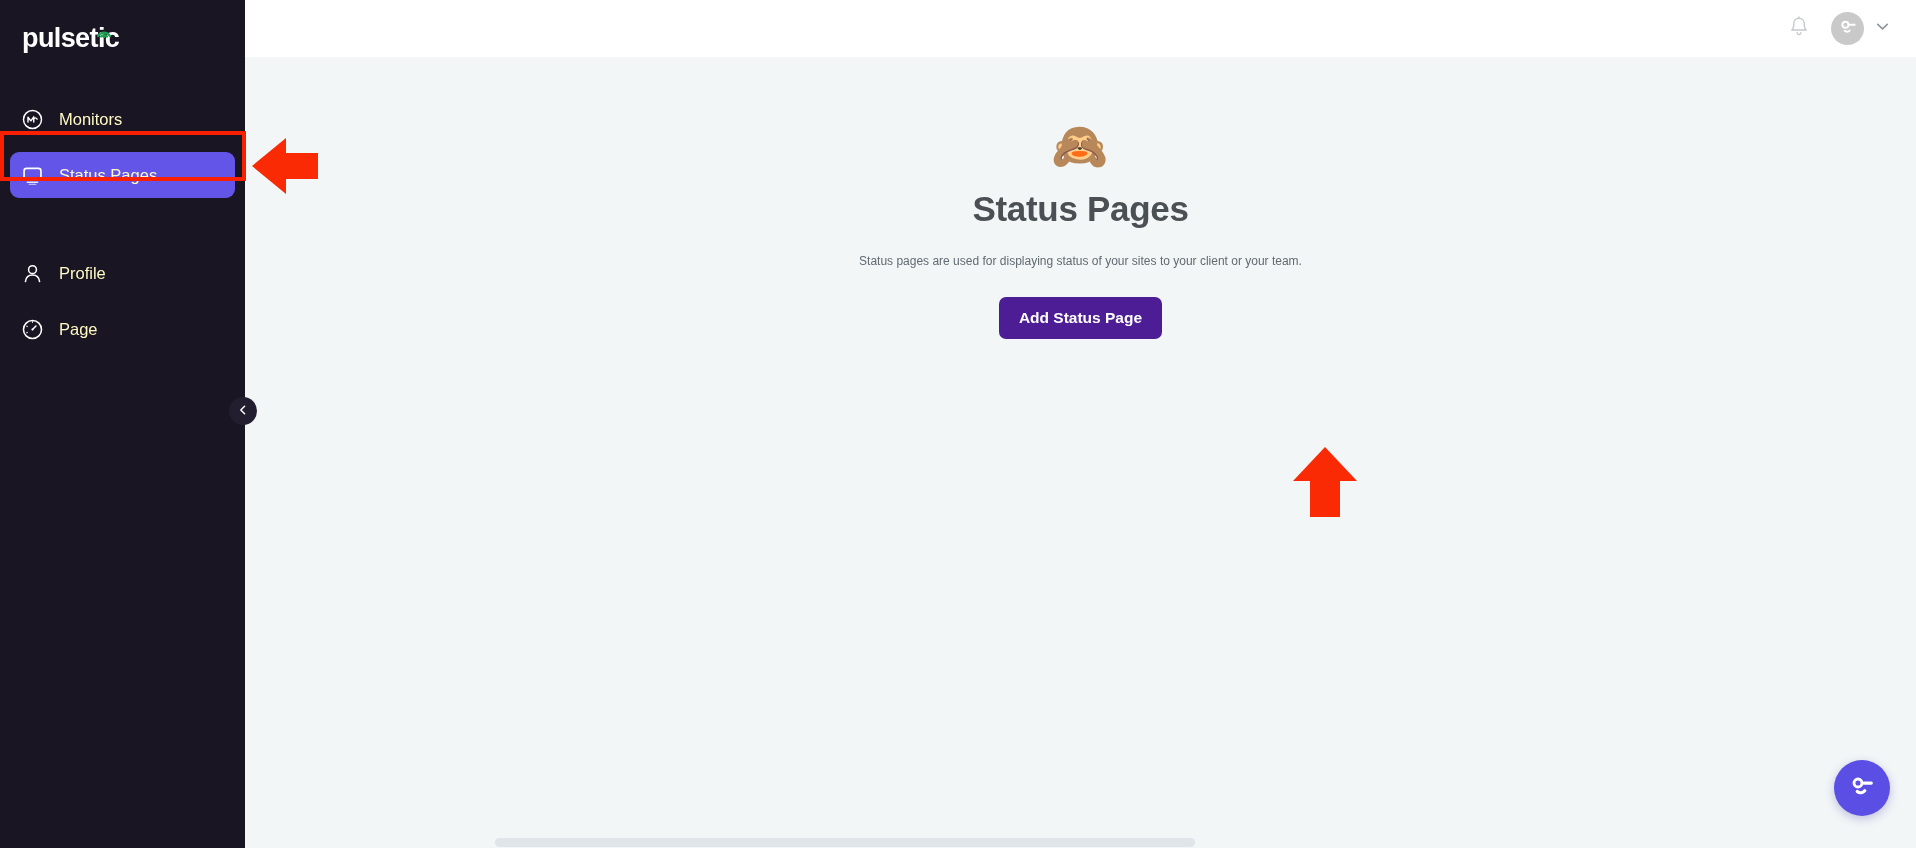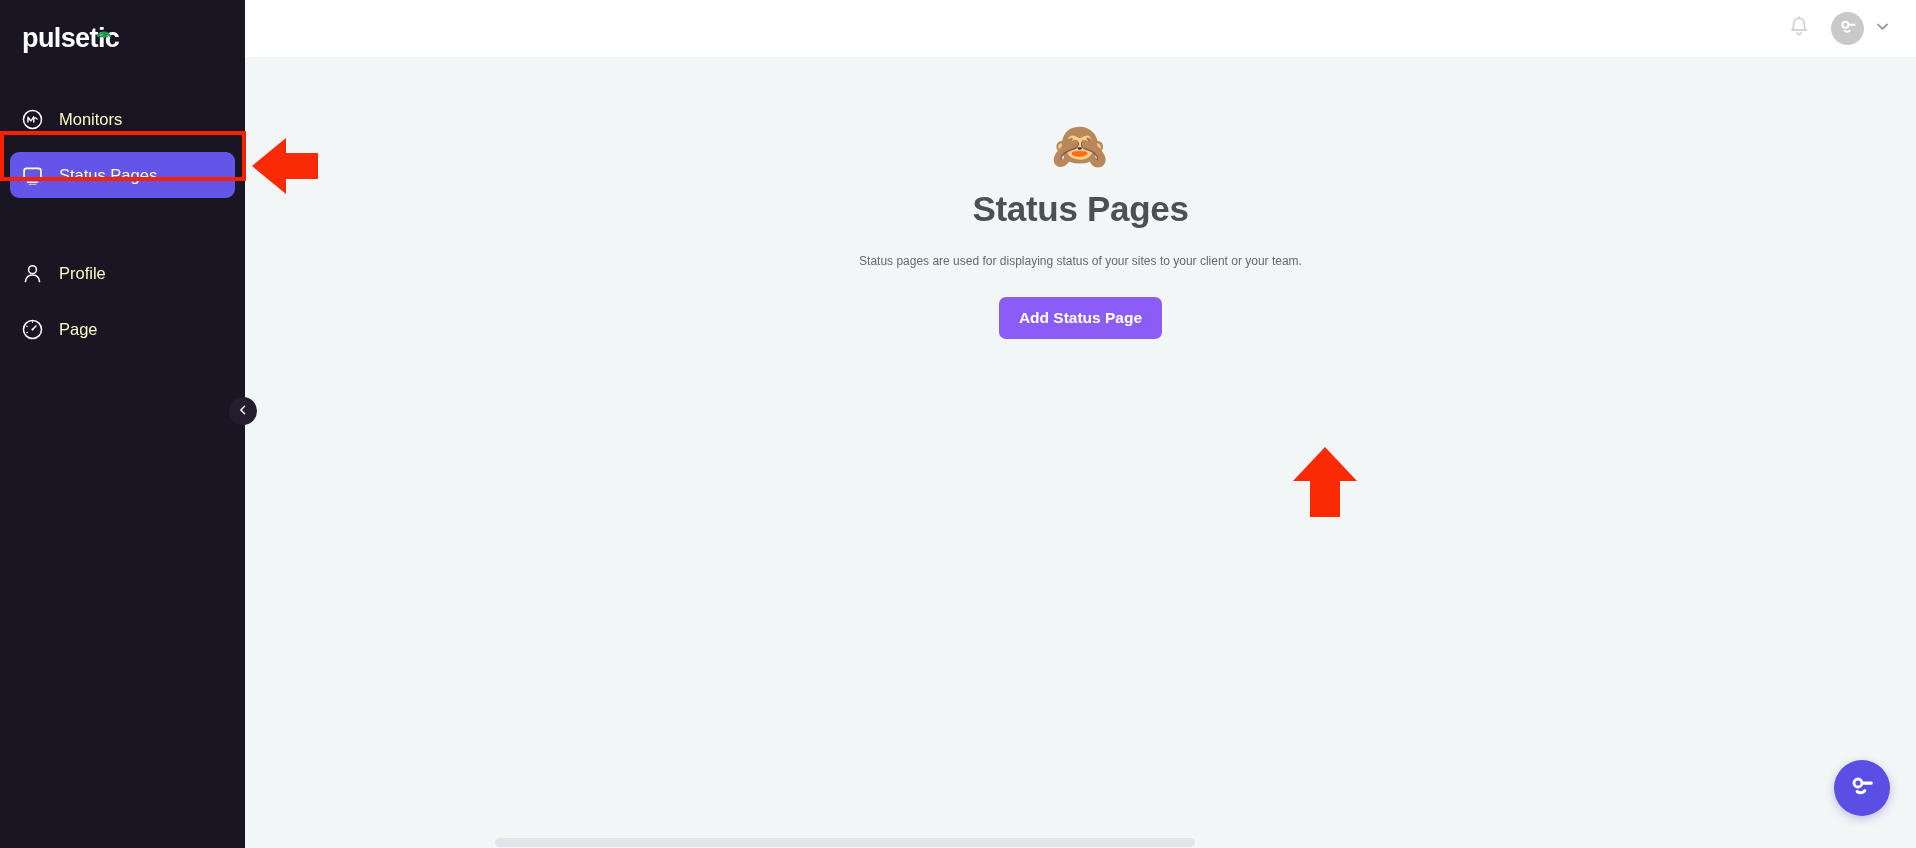--- a/index.html
+++ b/index.html
@@ -165,21 +165,21 @@
   .empty-desc {
     margin-top: 19px;
     font-size: 12px;
     line-height: 27px;
     color: #616a72;
     padding: 0 34px;
   }
   .add-btn {
     margin-top: 22px;
     display: inline-block;
-    background: #8b5cf6;
+    background: #4c1d95;
     color: #ffffff;
     font-size: 15.5px;
     font-weight: bold;
     border: none;
     border-radius: 7px;
     padding: 12px 20px;
     cursor: pointer;
     font-family: "Liberation Sans", sans-serif;
   }
 

